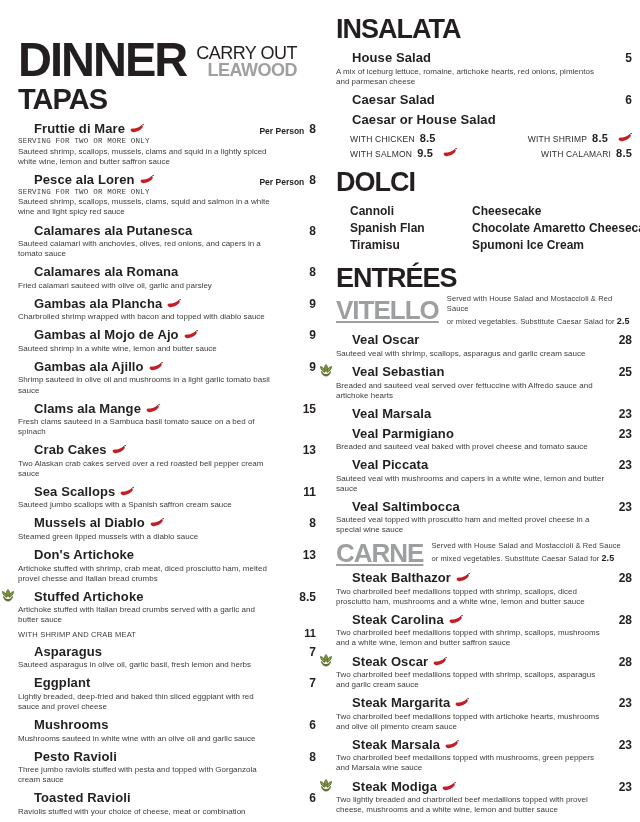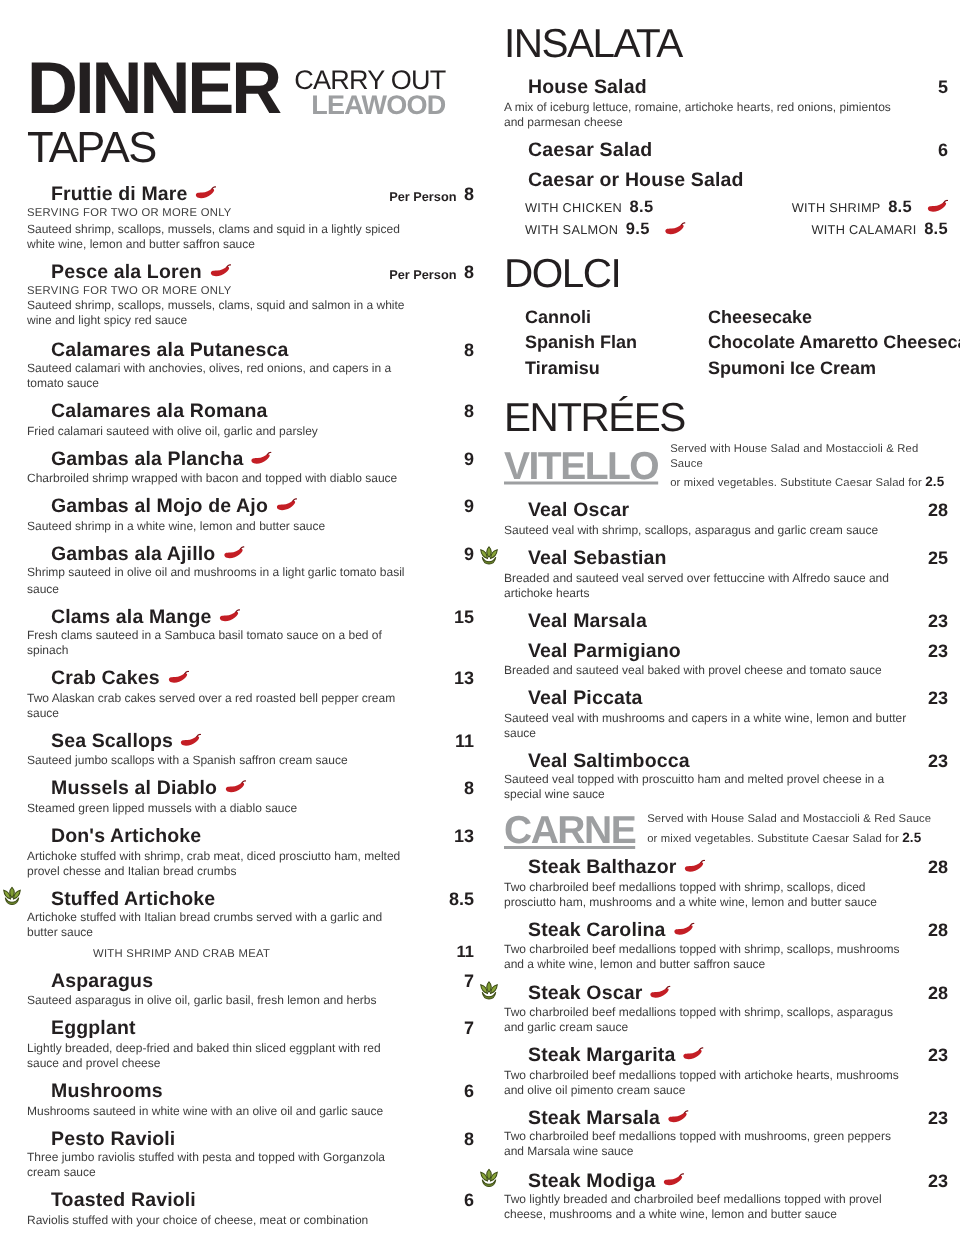--- a/index.html
+++ b/index.html
@@ -17,39 +17,39 @@
   .masthead { display:flex; align-items:flex-end; gap:10px; margin-bottom:6px;margin-top:20px; }
   .dinner-title {
     font-size:47px; font-weight:900; letter-spacing:-2px; line-height:0.92;
     transform:scaleY(1.04); transform-origin:top left;
   }
   .carryout { text-align:right; margin-top:6px; line-height:0.95; letter-spacing:-0.5px; }
   .carryout-l1 { font-size:18px; font-weight:400; color:#231f20; }
   .carryout-l2 { font-size:18px; font-weight:900; color:#9d9fa1; }
 
   .section-title {
-    font-size:29px; font-weight:400; letter-spacing:-1px; line-height:1;
+    font-size:29px; font-weight:700; letter-spacing:-1px; line-height:1;
     margin:0 0 7px 0;
   }
   .col-right .section-title { font-size:27px; }
   .mt { margin-top:10px; }
 
   
   .item { position:relative; margin-bottom:5px; }
   .item-row { display:flex; align-items:flex-end;margin-left:16px; }
   .item-name { font-size:13px; font-weight:700; letter-spacing:0.1px; white-space:nowrap; }
   .fill { flex:1; }
   .price-prefix { font-size:8.5px; font-weight:700; margin-right:5px; }
   .item-price { font-size:12px; font-weight:700; }
-  .serving-note { font-size:7.5px; color:#3d3d3d; letter-spacing:0.2px; margin-top:1px; }
+  .serving-note { font-size:7.5px; color:#3d3d3d; letter-spacing:0.2px; margin-top:1px;font-family:Liberation Mono, monospace; }
   .item-desc {
     font-size:8px; color:#3d3d3d; line-height:1.26; margin-top:1.5px; max-width:254px;
   }
   .col-right .item-desc { max-width:272px; }
-  .subrow { display:flex; align-items:baseline; margin-top:1.5px;margin-left:44px; }
+  .subrow { display:flex; align-items:baseline; margin-top:1.5px; }
   .subrow-label { font-size:7.5px; color:#3d3d3d; letter-spacing:0.2px; }
   .subrow-price { font-size:11px; font-weight:700; }
 
   .pepper { display:inline-block; width:14px; height:9px; margin-left:5px; flex:none; align-self:center; }
   .artichoke { position:absolute; left:-17px; top:0px; width:14px; height:15px; }
 
   
   .caesar-opts { display:grid; grid-template-columns:1fr 1fr; row-gap:3px; padding-left:14px; margin-top:2px; }
   .opt { display:flex; align-items:baseline; gap:5px; font-size:8.5px; font-weight:400; color:#2c2c2c; letter-spacing:0.2px; }
   .opt:nth-of-type(even) { justify-content:flex-end; }

